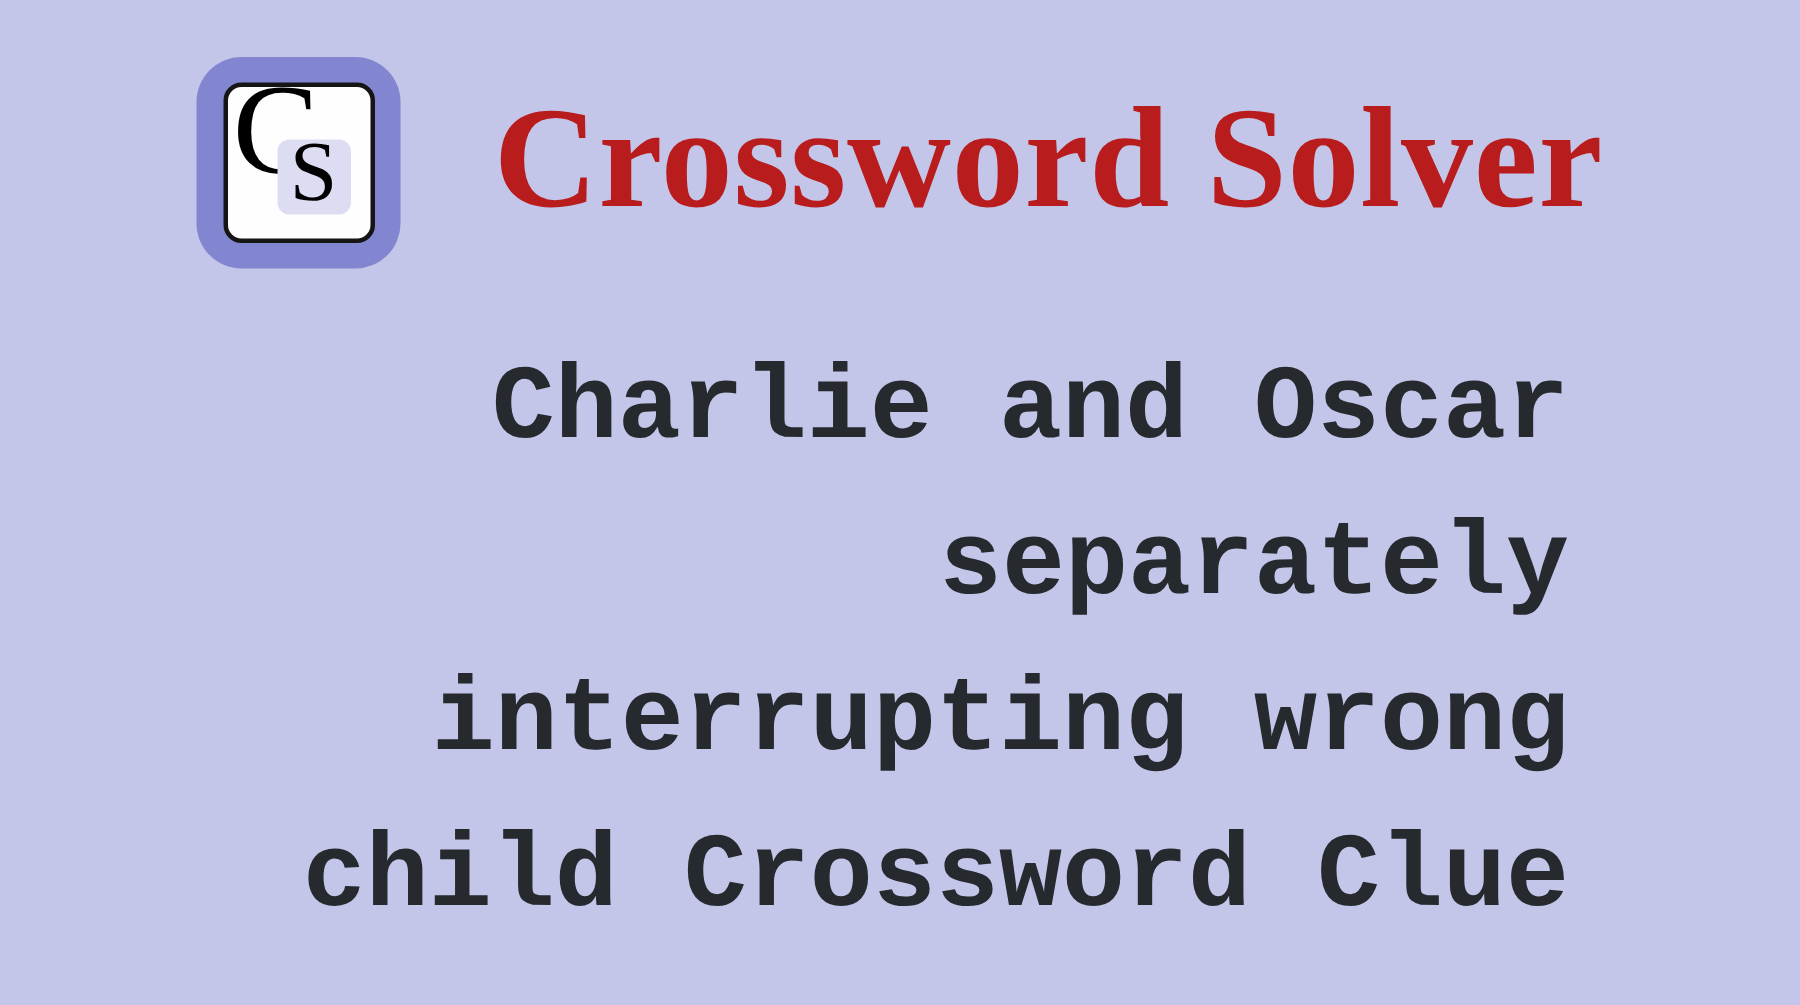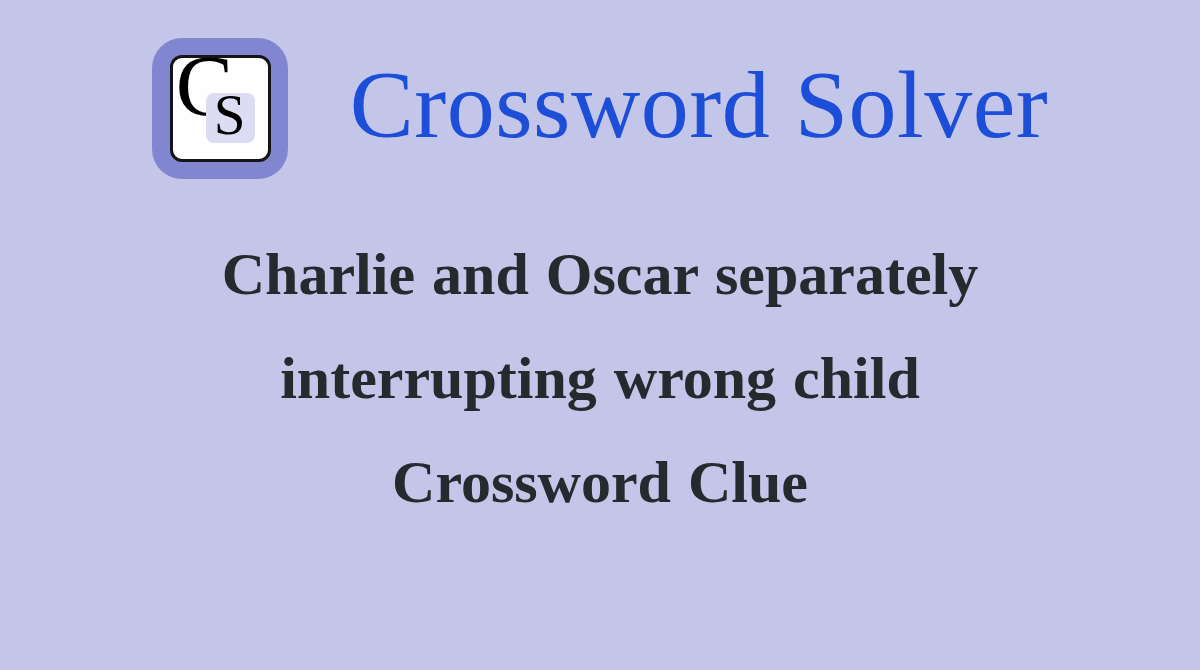--- a/index.html
+++ b/index.html
@@ -85,39 +85,39 @@
     font-family: "Liberation Serif", serif;
     font-size: 57px;
     line-height: 1;
     color: #000000;
   }
 
   .site-title {
     font-family: "Liberation Serif", serif;
     font-size: 96px;
     line-height: 1;
-    font-weight: 400;
-    color: #1d4ed8;
+    font-weight: 700;
+    color: #b91c1c;
     white-space: nowrap;
     letter-spacing: 0.5px;
     padding-bottom: 6px;
   }
 
   
   .clue-heading {
     position: absolute;
     left: 50%;
     transform: translateX(-50%);
     top: 222px;
     width: 892px;
-    text-align: center;
-    font-family: Liberation Serif, serif;
+    text-align: right;
+    font-family: Liberation Mono, monospace;
     font-stretch: condensed;
     font-weight: 700;
-    font-size: 60px;
+    font-size: 70px;
     line-height: 104px;
     color: #26292e;
     word-spacing: 2px;
   }
 </style>
 </head>
 <body>
 
 <div id="page">
 

